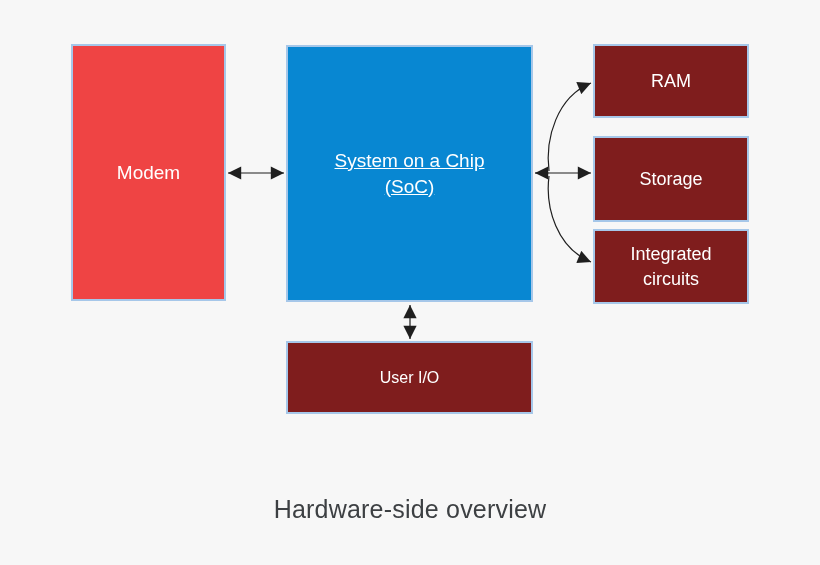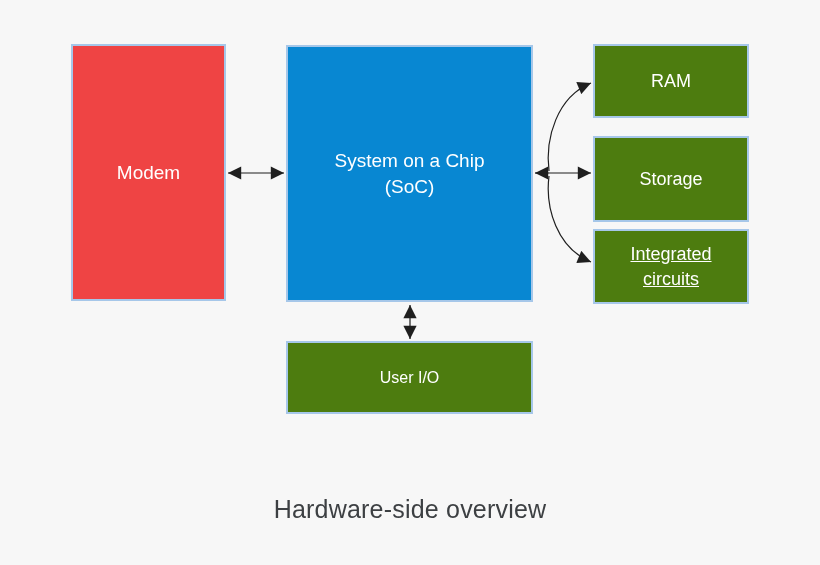--- a/index.html
+++ b/index.html
@@ -22,29 +22,29 @@
     display: flex;
     align-items: center;
     justify-content: center;
     text-align: center;
     line-height: 1.35;
   }
   .node .lbl {
     display: inline-block;
   }
   .fill-dark   { background: #ef4444; text-align: center; }
-  .fill-bright { background: #0887d2; }
-  .fill-mid    { background: #4d7c0f; }
+  .fill-bright { background: #0887d2; text-decoration: underline; }
+  .fill-mid    { background: #7f1d1d; }
 
   .node-modem   { left: 71px;  top: 44px;  width: 155px; height: 257px; font-size: 19px; }
   .node-soc     { left: 286px; top: 45px;  width: 247px; height: 257px; font-size: 19px; }
   .node-soc .lbl { max-width: 185px; }
   .node-ram     { left: 593px; top: 44px;  width: 156px; height: 74px;  font-size: 18px; }
   .node-storage { left: 593px; top: 136px; width: 156px; height: 86px;  font-size: 18px; }
-  .node-ic      { left: 593px; top: 229px; width: 156px; height: 75px;  font-size: 18px; text-decoration: underline; }
+  .node-ic      { left: 593px; top: 229px; width: 156px; height: 75px;  font-size: 18px; }
   .node-ic .lbl  { max-width: 110px; }
   .node-userio  { left: 286px; top: 341px; width: 247px; height: 73px;  font-size: 16px; }
 
   .arrow-layer {
     position: absolute;
     left: 0; top: 0;
     width: 820px;
     height: 565px;
     pointer-events: none;
   }

